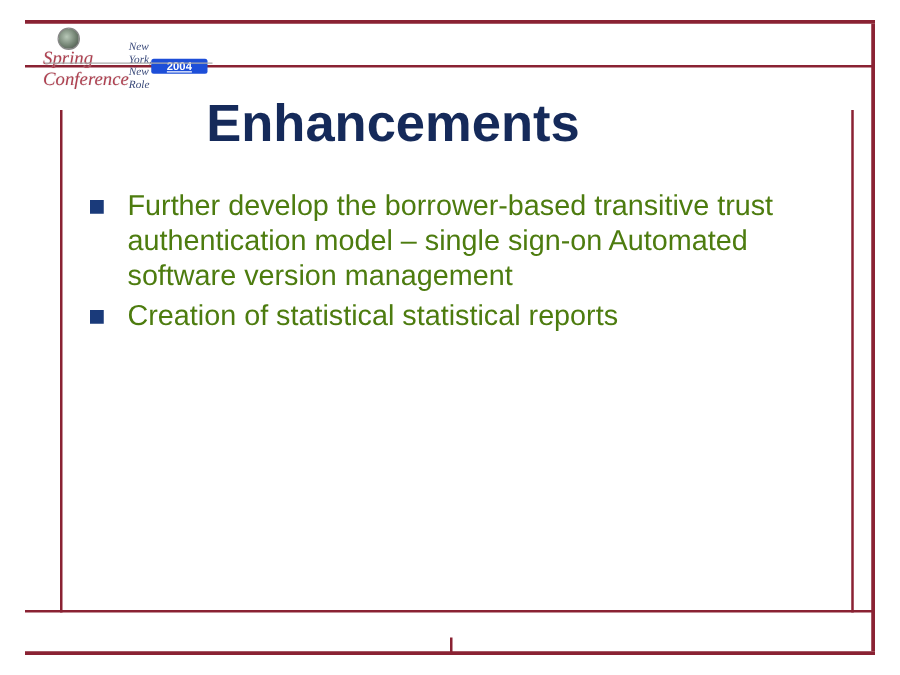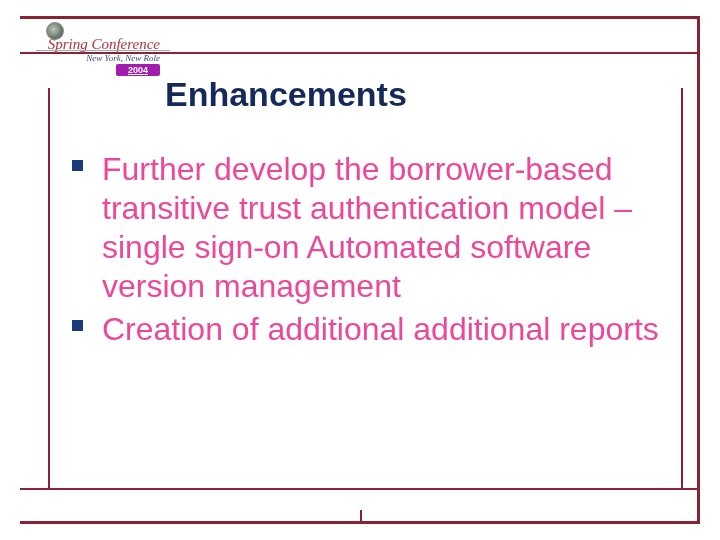--- a/index.html
+++ b/index.html
@@ -76,22 +76,22 @@
   }
 
   
   .logo {
     position: absolute;
     left: 40px;
     top: 22px;
     width: 120px;
     height: 60px;
     display: flex;
-    flex-direction: column;
-    align-items: flex-end;
+    flex-direction: row;
+    align-items: center;
     justify-content: center;
     font-family: "Brush Script MT", cursive;
   }
   .logo .seal {
     width: 18px; height: 18px;
     border-radius: 50%;
     background: radial-gradient(circle at 40% 40%, #b8c8b8 0%, #6a7a6a 60%, #444 100%);
     border: 1px solid #888;
     position: absolute;
     top: 0; left: 6px;
@@ -103,21 +103,21 @@
     margin-top: 8px;
     text-shadow: 0 0 1px #ccc;
   }
   .logo .line2 {
     color: #3a4a7a;
     font-size: 9px;
     font-style: italic;
   }
   .logo .year {
     display: inline-block;
-    background: #a21caf;
+    background: #1d4ed8;
     color: #fff;
     font: bold 9px Arial;
     padding: 1px 12px;
     border-radius: 2px;
     margin-top: 1px;
     font-style: normal;
     text-decoration: underline;
   }
   .logo .bar {
     position: absolute;
@@ -127,34 +127,34 @@
     background: #aaa;
   }
 
   
   .title {
     position: absolute;
     left: 165px;
     top: 75px;
     font-family: "Arial Black", Arial, sans-serif;
     font-weight: 900;
-    font-size: 34px;
+    font-size: 42px;
     color: #152a5a;
     letter-spacing: 0px;
   }
 
   
   .body {
     position: absolute;
     left: 72px;
     right: 60px;
     top: 150px;
-    font-size: 32px;
+    font-size: 23px;
     line-height: 1.22;
-    color: #ec4899;
+    color: #4d7c0f;
   }
   .body ul { list-style: none; }
   .body li {
     position: relative;
     padding-left: 30px;
     margin-bottom: 4px;
   }
   .body li::before {
     content: "";
     position: absolute;
@@ -195,17 +195,17 @@
     <div class="line1">Spring Conference</div>
     <div class="line2">New York, New Role</div>
     <div class="year">2004</div>
   </div>
 
   <div class="title">Enhancements</div>
 
   <div class="body">
     <ul>
       <li>Further develop the borrower-based transitive trust authentication model – single sign-on Automated software version management</li>
-      <li>Creation of additional additional reports</li>
+      <li>Creation of statistical statistical reports</li>
     </ul>
   </div>
 
 </div>
 
 </body></html>

